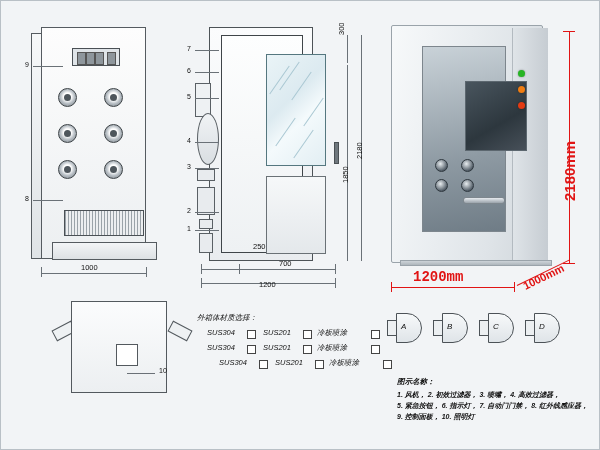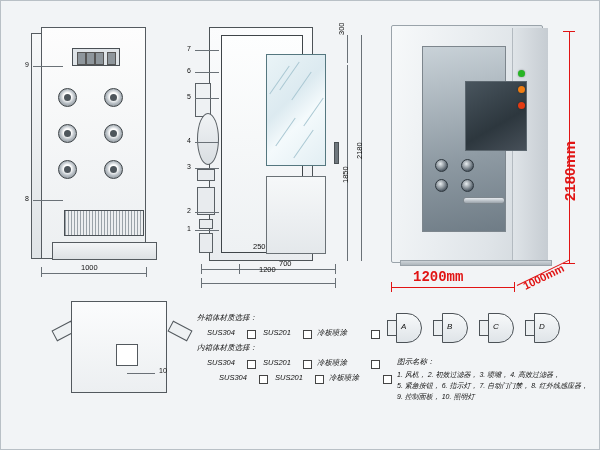--- a/index.html
+++ b/index.html
@@ -171,21 +171,21 @@
   <div class="vline" style="left:238px;top:263px;height:10px;"></div>
   <div class="dimtxt" style="left:208px;top:241px;padding-left:44px;">250</div>
 
   <div class="hline" style="left:238px;top:268px;width:96px;"></div>
   <div class="vline" style="left:334px;top:263px;height:10px;"></div>
   <div class="dimtxt" style="left:278px;top:258px;">700</div>
 
   <div class="hline" style="left:200px;top:282px;width:134px;"></div>
   <div class="vline" style="left:200px;top:277px;height:10px;"></div>
   <div class="vline" style="left:334px;top:277px;height:10px;"></div>
-  <div class="dimtxt" style="left:258px;top:264px;">1200</div>
+  <div class="dimtxt" style="left:258px;top:279px;">1200</div>
 
   <div id="v3">
     <div class="wingL"></div>
     <div class="wingR"></div>
     <div class="body">
       <div class="sq"></div>
     </div>
   </div>
   <div class="hline" style="left:126px;top:372px;width:28px;"></div>
   <div class="lbl" style="left:158px;top:366px;">10</div>
@@ -224,21 +224,20 @@
   <div id="spec">
     <div class="row">外箱体材质选择：</div>
     <div class="row">
       <span style="position:absolute;left:10px;">SUS304</span>
         <span class="ckbox" style="position:absolute;left:48px;top:2px;"></span>
       <span style="position:absolute;left:66px;">SUS201</span>
         <span class="ckbox" style="position:absolute;left:104px;top:2px;"></span>
       <span style="position:absolute;left:120px;">冷板喷涂</span>
         <span class="ckbox" style="position:absolute;left:172px;top:2px;"></span>
     </div>
-    <div class="row">内箱体材质选择：</div>
     <div class="row">
       <span style="position:absolute;left:10px;">SUS304</span>
         <span class="ckbox" style="position:absolute;left:48px;top:2px;"></span>
       <span style="position:absolute;left:66px;">SUS201</span>
         <span class="ckbox" style="position:absolute;left:104px;top:2px;"></span>
       <span style="position:absolute;left:120px;">冷板喷涂</span>
         <span class="ckbox" style="position:absolute;left:172px;top:2px;"></span>
     </div>
     <div class="row">
       <span style="position:absolute;left:22px;">SUS304</span>
@@ -266,20 +265,20 @@
         <div class="half"></div>
       <div class="ch">C</div>
     </div>
     <div class="fanIcon" style="left:138px;top:0;">
       <div class="tab"></div>
         <div class="half"></div>
       <div class="ch">D</div>
     </div>
   </div>
 
-  <div id="legend" style="top:356px;">
+  <div id="legend" style="top:376px;font-weight:bold;">
     <div class="title">图示名称：</div>
     <div class="ln">1. 风机，  2. 初效过滤器，  3. 喷嘴，  4. 高效过滤器，</div>
     <div class="ln">5. 紧急按钮，  6. 指示灯，  7. 自动门门禁，  8. 红外线感应器，</div>
     <div class="ln">9. 控制面板，  10. 照明灯</div>
   </div>
 
 </div>
 
 </body></html>

